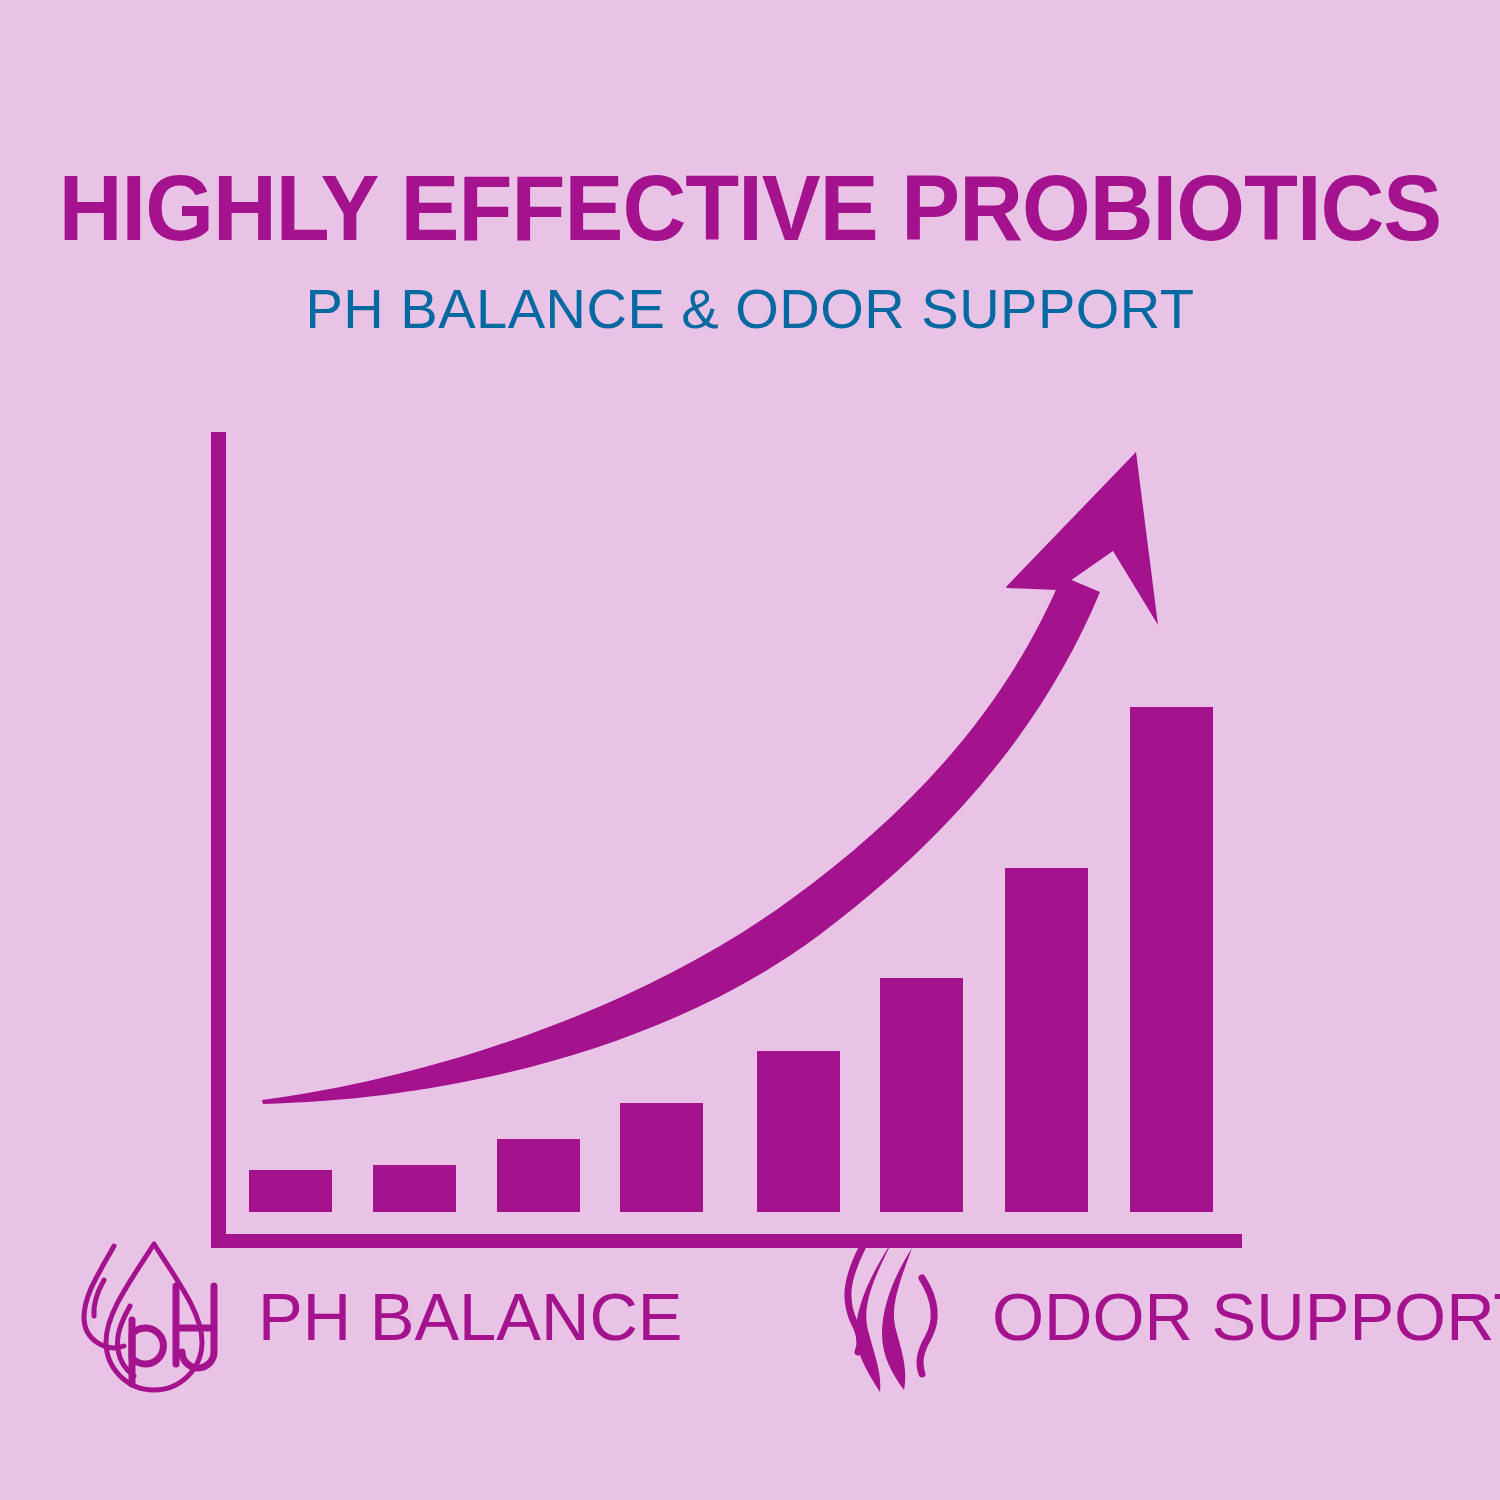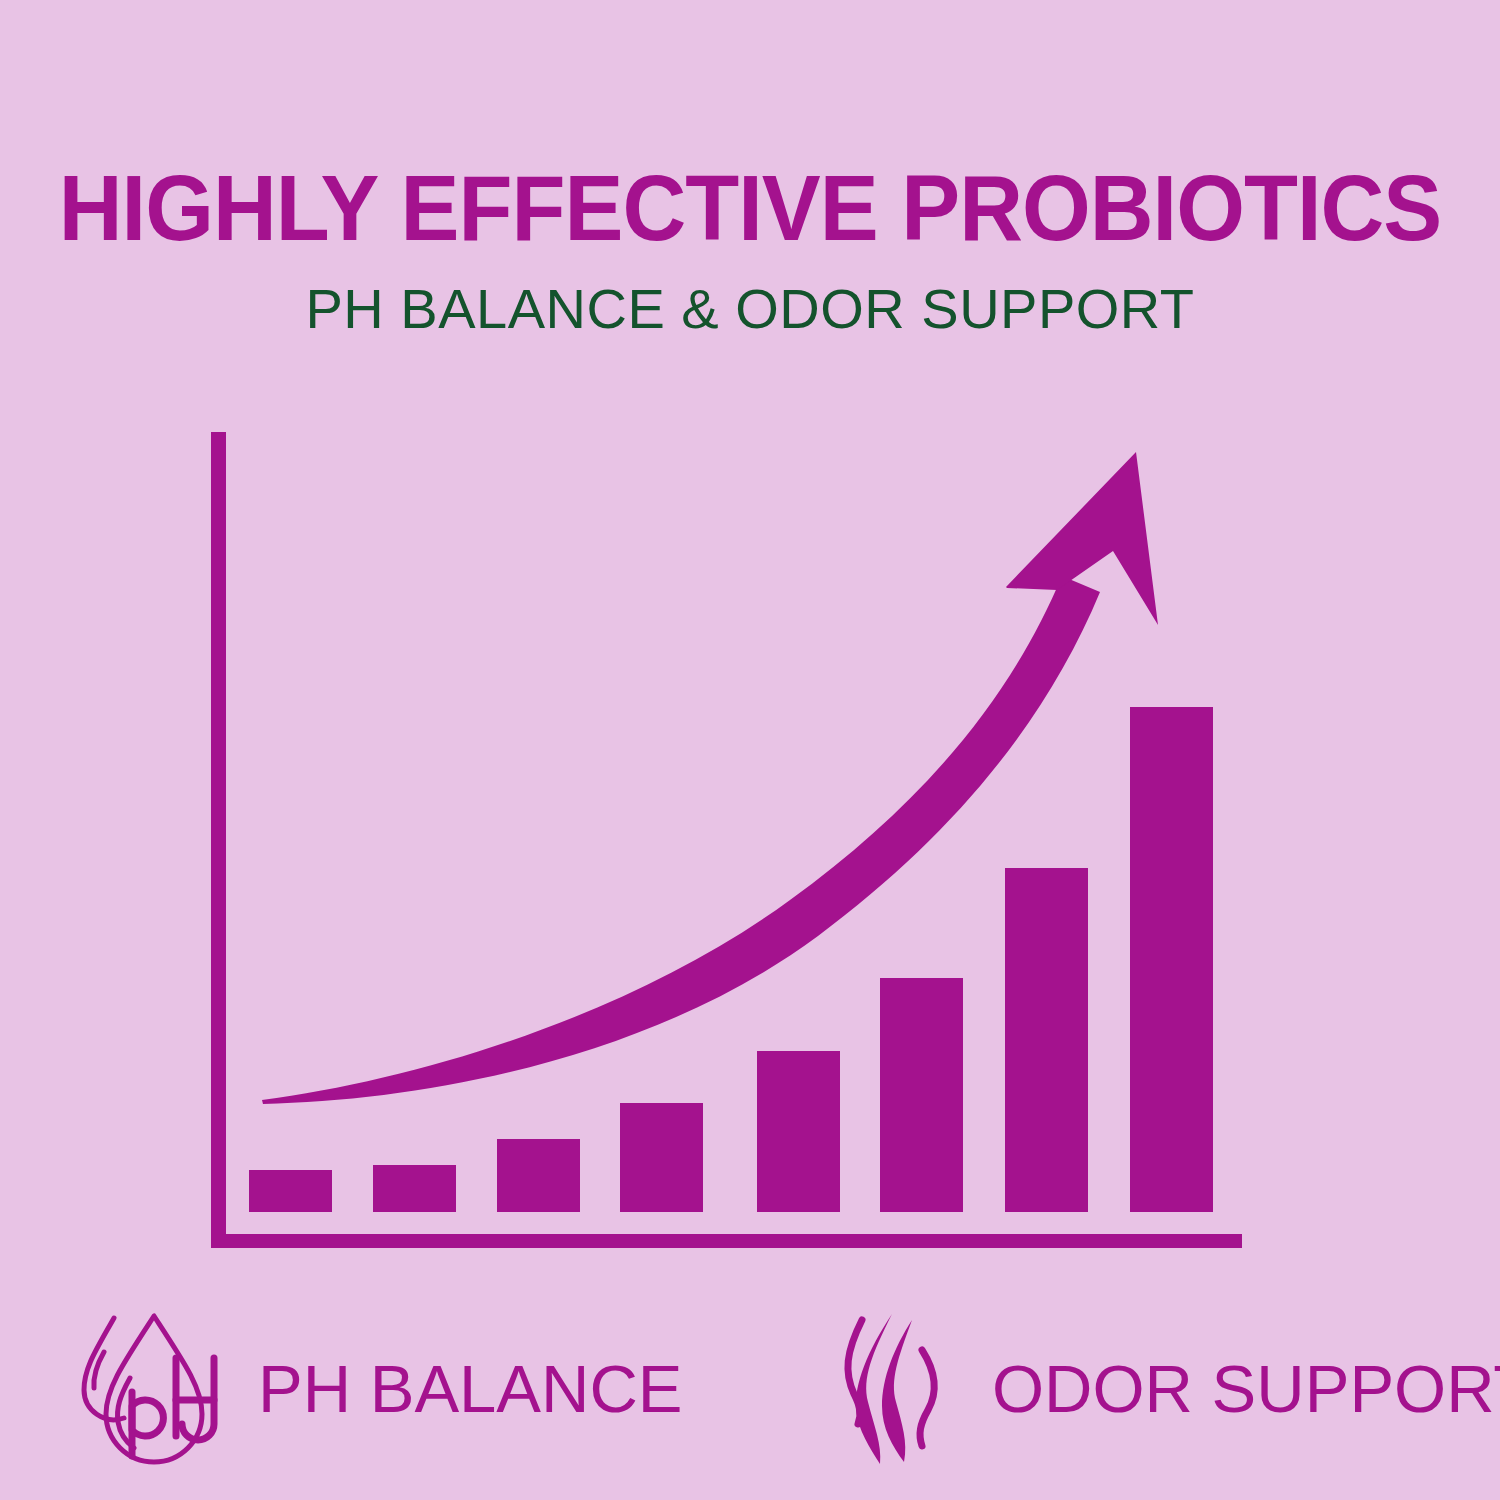--- a/index.html
+++ b/index.html
@@ -46,21 +46,21 @@
   .subtitle {
     position: absolute;
     left: 0;
     top: 278px;
     width: 1500px;
     font-family: "Liberation Sans", sans-serif;
     font-weight: normal;
     font-size: 56px;
     line-height: 62px;
     letter-spacing: 0.5px;
-    color: #14532d;
+    color: #0369a1;
     white-space: nowrap;
   }
 
   
   .chart-area {
     position: absolute;
     left: 0;
     top: 0;
     width: 1500px;
     height: 1300px;
@@ -70,21 +70,21 @@
     left: 0;
     top: 0;
     width: 1500px;
     height: 1300px;
   }
 
   
   .features {
     position: absolute;
     left: 0;
-    top: 1296px;
+    top: 1224px;
     width: 1500px;
     height: 190px;
   }
   .feature {
     position: absolute;
     top: 0;
     height: 190px;
     display: flex;
     flex-direction: row;
     align-items: center;

